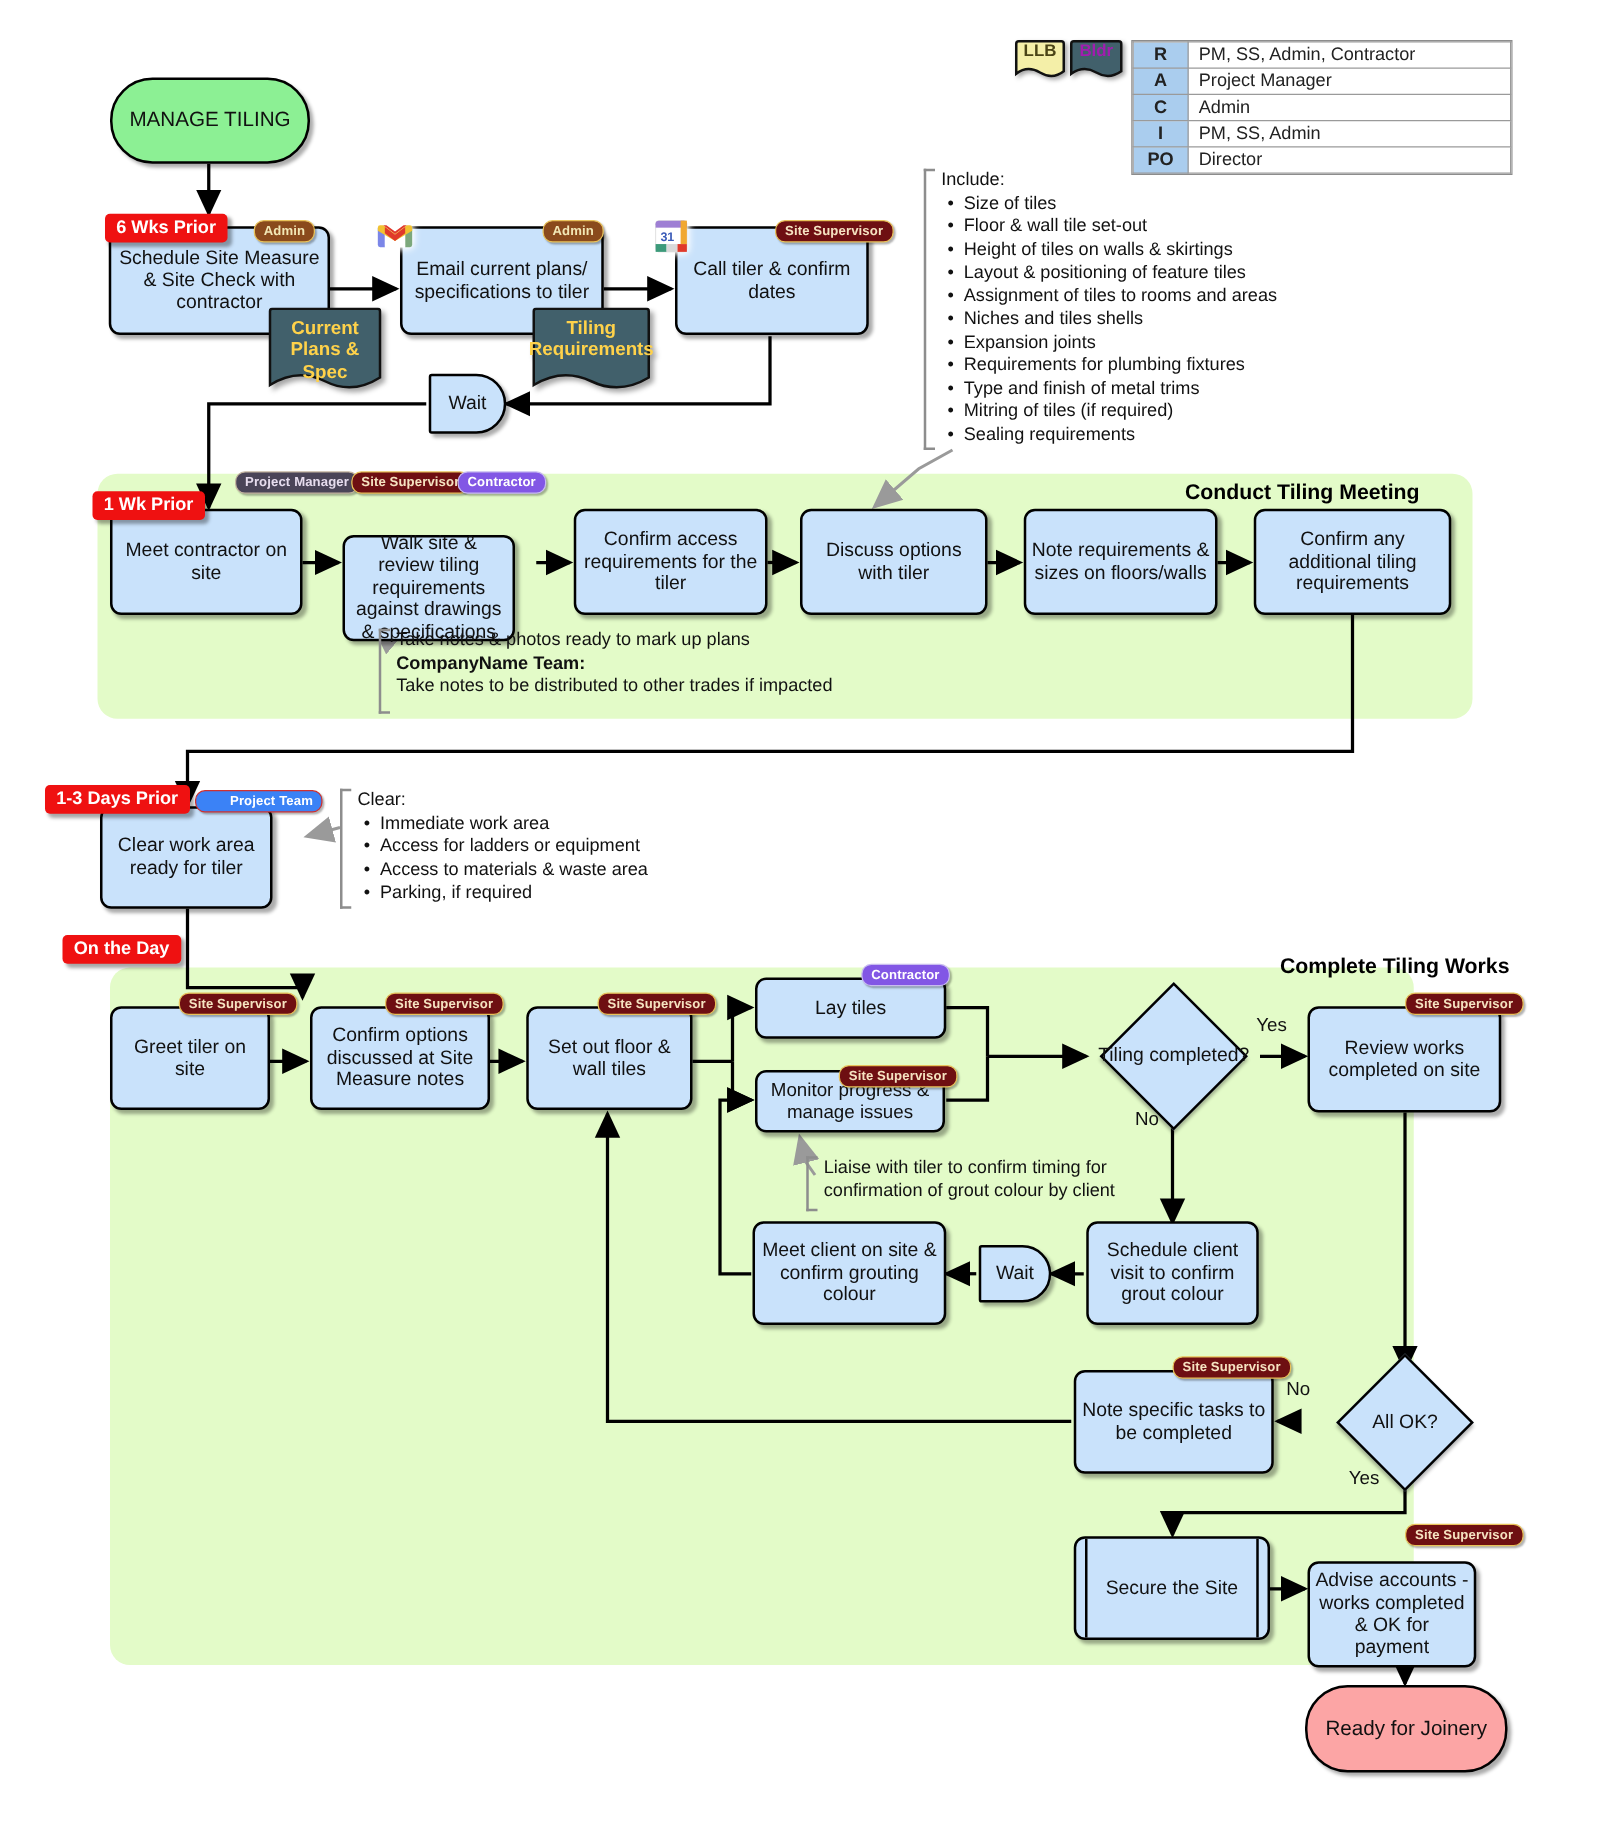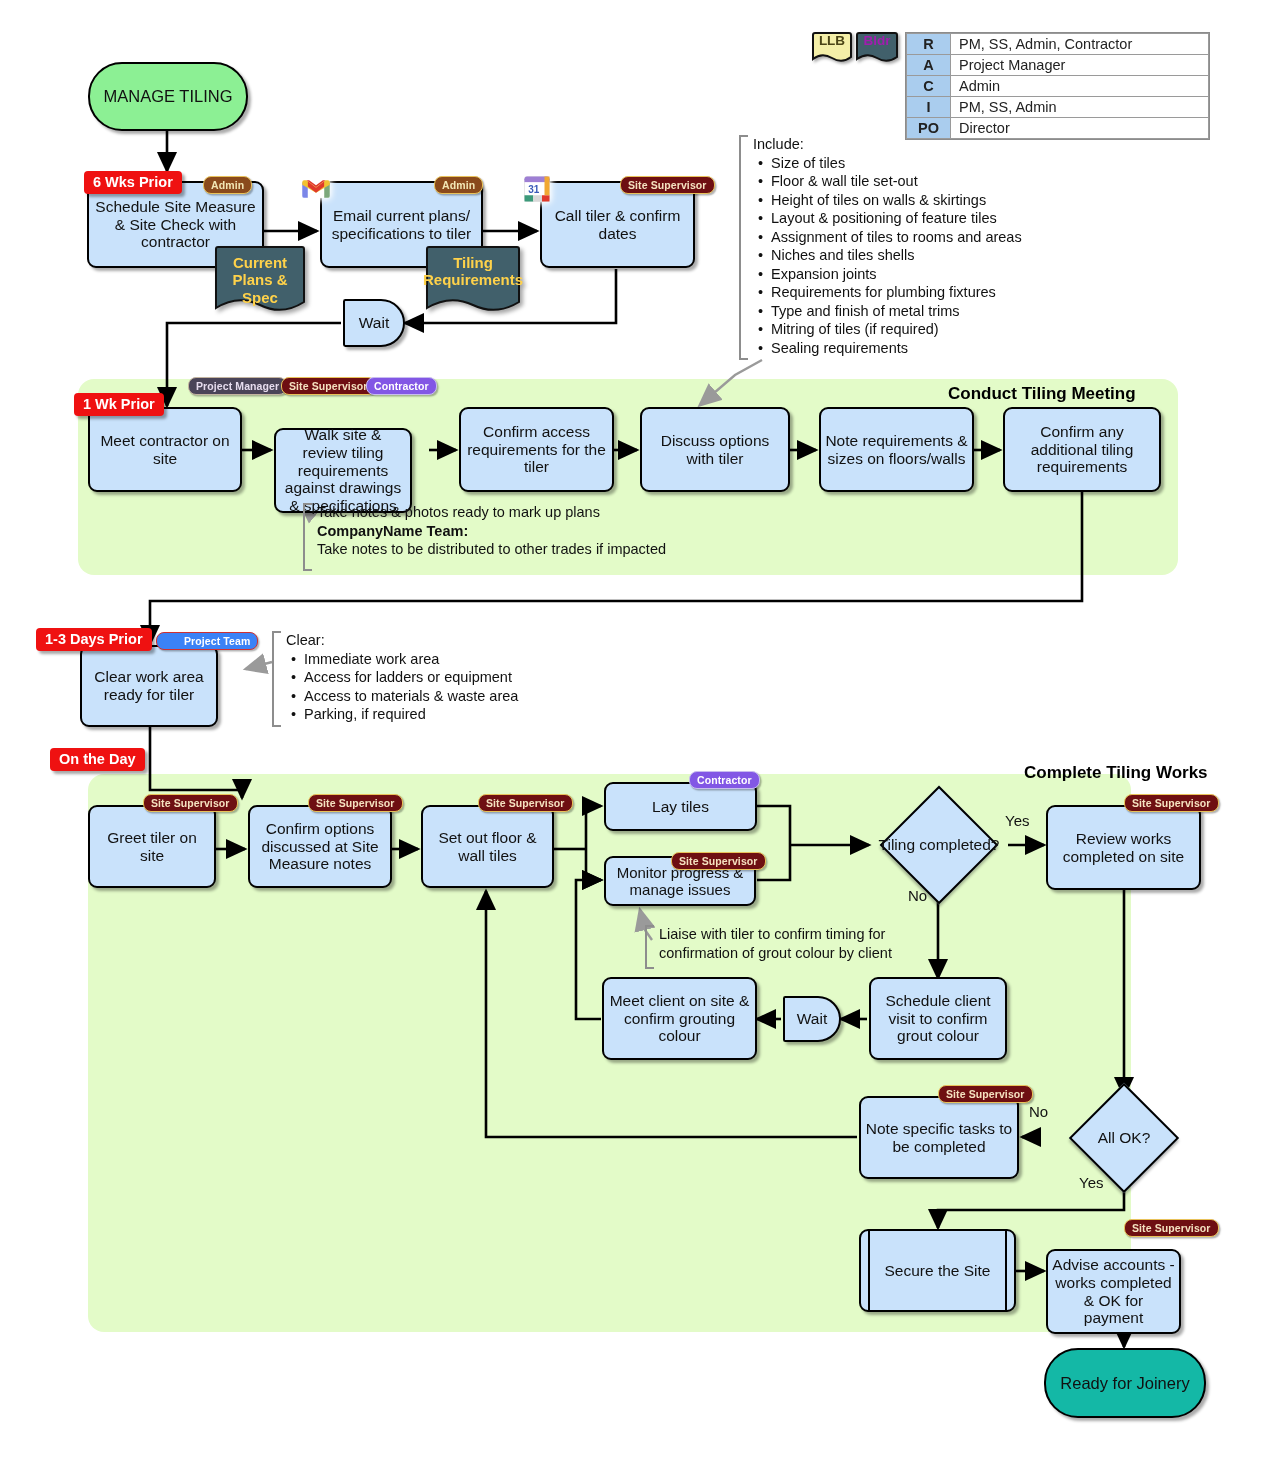--- a/index.html
+++ b/index.html
@@ -41,21 +41,21 @@
     border: 2.5px solid #000;
     border-radius: 34px;
     display: flex; align-items: center; justify-content: center;
     text-align: center;
     font-size: 16.5px;
     color: #111;
     box-shadow: 3px 3px 3px rgba(0,0,0,.33);
     z-index: 5;
   }
   .term.start { background: #8cf094; }
-  .term.end   { background: #14b8a6; }
+  .term.end   { background: #fca5a5; }
 
   
   .proc {
     position: absolute;
     background: #c9e2fb;
     border: 2.5px solid #000;
     border-radius: 9px;
     display: flex; align-items: center; justify-content: center;
     text-align: center;
     font-size: 15.5px;

